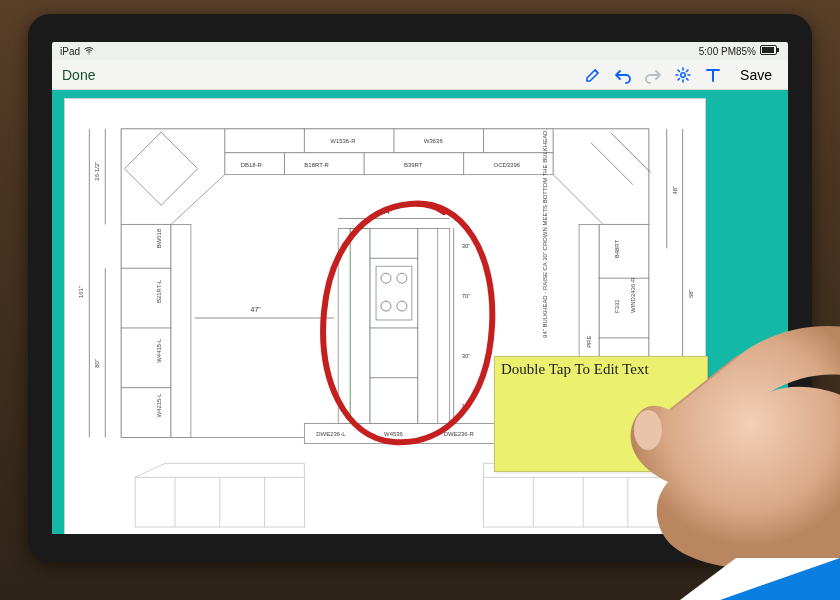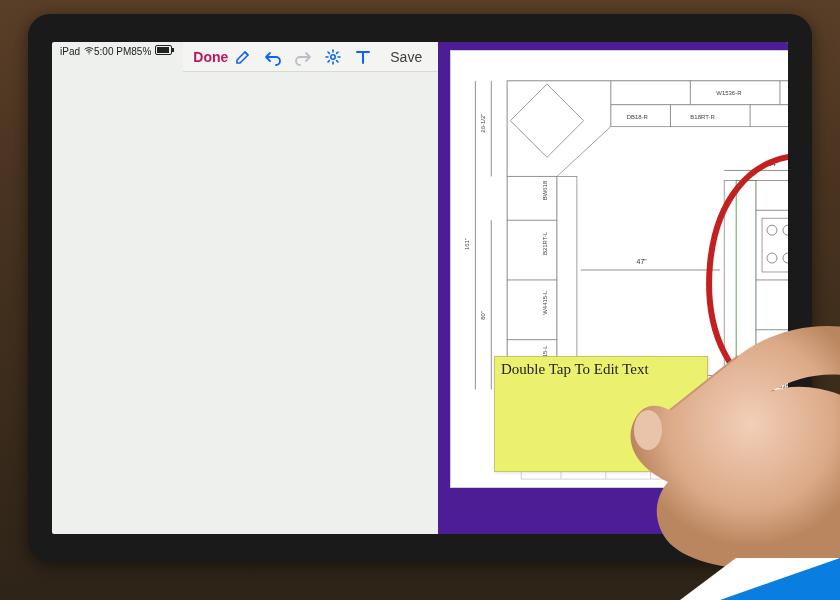--- a/index.html
+++ b/index.html
@@ -11,42 +11,42 @@
   }
   .tablet {
     position: absolute; left: 28px; top: 14px;
     width: 784px; height: 548px;
     background: #1a1a1a; border-radius: 22px; padding: 28px 24px;
     box-shadow: 0 4px 18px rgba(0,0,0,.5);
   }
   .screen {
     width: 100%; height: 100%;
     background: #eef0ed; border-radius: 2px;
-    display: flex; flex-direction: row;
+    display: flex; flex-direction: column;
     overflow: hidden;
   }
   .statusbar {
     height: 18px; display: flex; align-items: center;
     padding: 0 8px; font-size: 10px; color: #222;
   }
   .statusbar .center { flex: 1; text-align: right; }
   .statusbar .right { display: flex; gap: 4px; align-items: center; text-align: center; }
   .toolbar {
     height: 30px; background: #f5f6f3cc;
     border-bottom: 1px solid #d9dad7;
     display: flex; align-items: center; padding: 0 10px;
     font-size: 14px;
   }
-  .toolbar .done { color: #be185d; font-weight: 700; cursor: pointer; }
+  .toolbar .done { color: #14532d; font-weight: 400; cursor: pointer; }
   .toolbar .spacer { flex: 1; }
   .toolbar .btn { padding: 2px 6px; cursor: pointer; display: flex; align-items: center; }
-  .toolbar .save { color: #404040; margin-left: 6px; }
+  .toolbar .save { color: #000000; margin-left: 6px; }
   .toolbar svg { display: block; }
   .canvas {
-    flex: 1; position: relative; background: #4c1d95; text-decoration: underline;
+    flex: 1; position: relative; background: #14b8a6; text-decoration: underline;
   }
   .doc {
     position: absolute; left: 12px; top: 8px;
     width: 642px; height: 438px;
     background: #fff; border: 1px solid #cfcfcf;
   }
   .doc svg { width: 100%; height: 100%; }
   .sticky {
     position: absolute; right: 80px; bottom: 62px;
     width: 214px; height: 116px;

